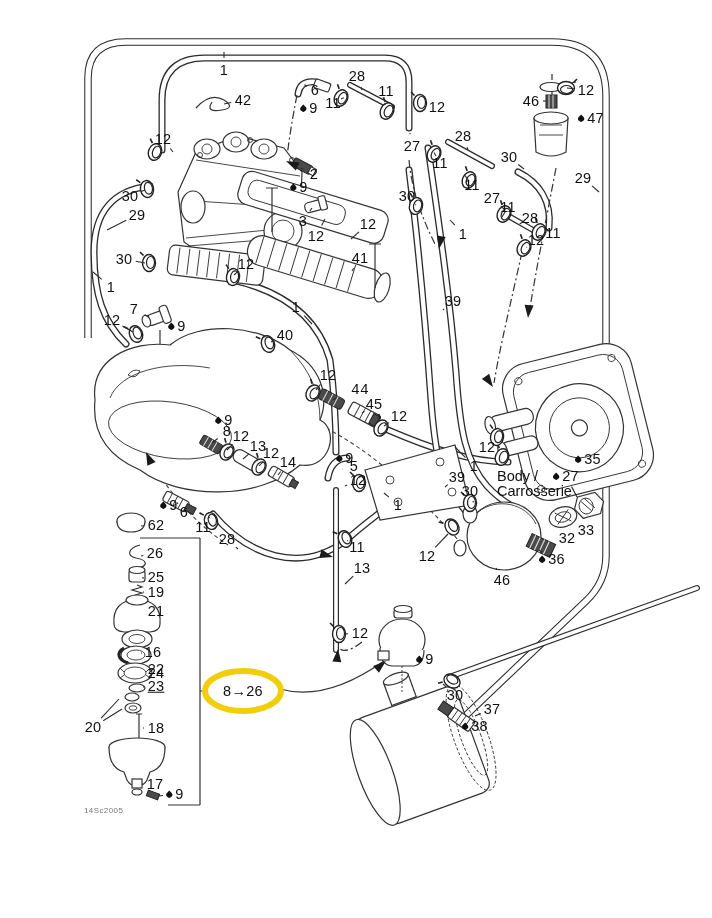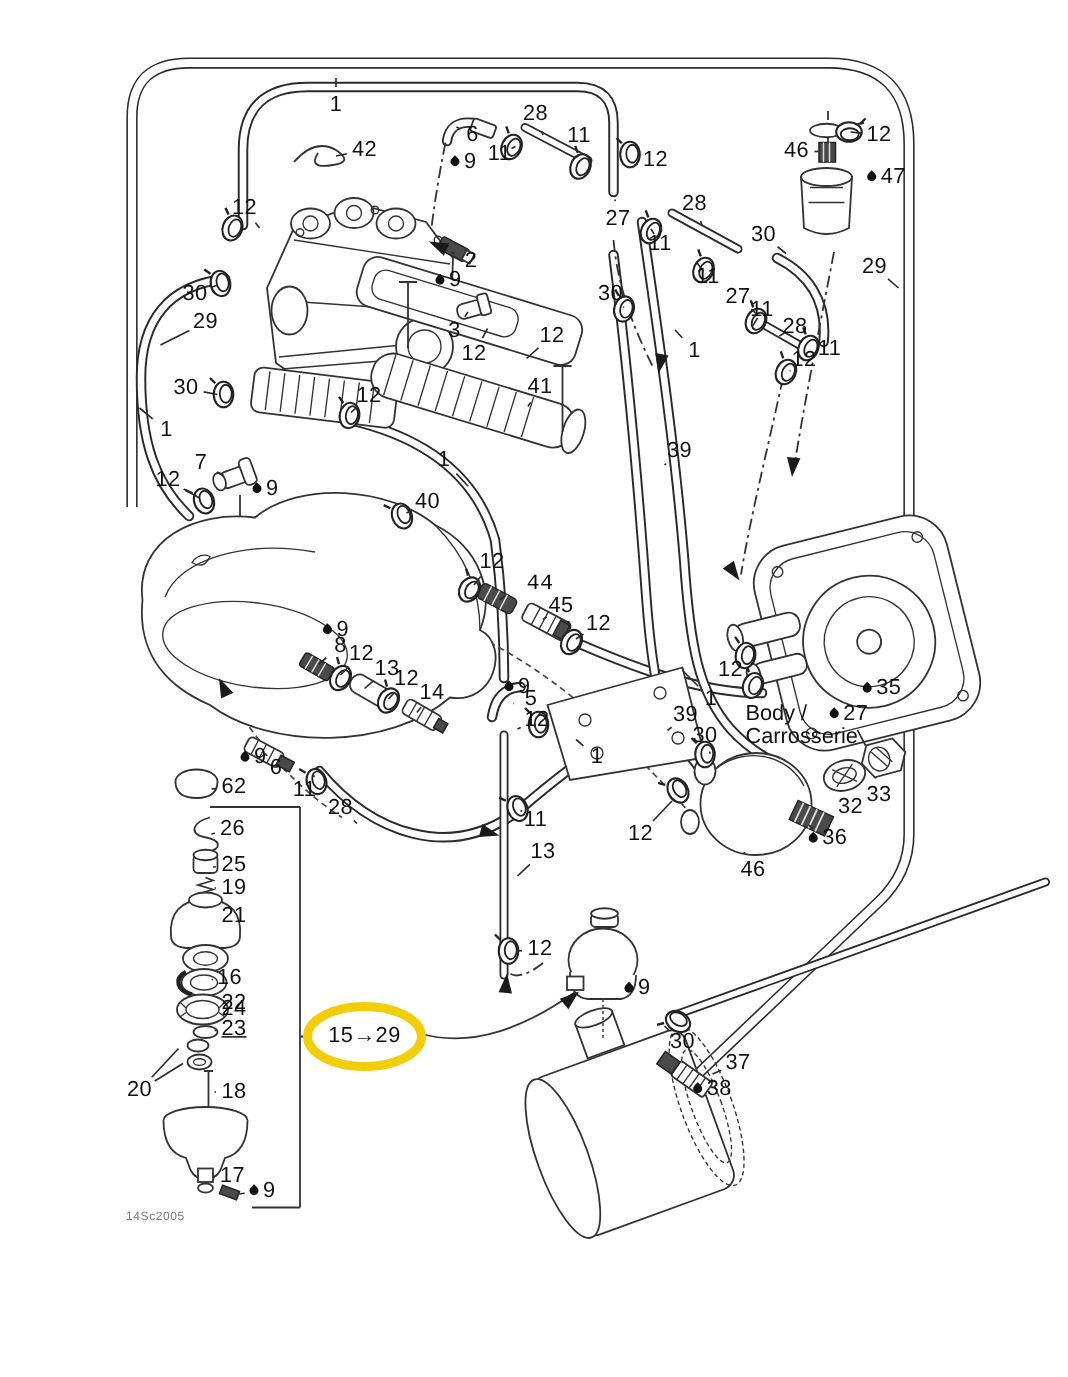--- a/index.html
+++ b/index.html
@@ -522,21 +522,21 @@
       <div class="lbl" style="left: 156px; top: 686px; text-decoration: underline;"><span>23</span></div>
       <div class="lbl" style="left: 93px; top: 727px;"><span>20</span></div>
       <div class="lbl" style="left: 156px; top: 728px;"><span>18</span></div>
       <div class="lbl" style="left: 155px; top: 784px;"><span>17</span></div>
       <div class="lbl" style="left: 175px; top: 794px;"><span class="drop"></span><span>9</span></div>
       <div class="lbl" style="left: 360px; top: 633px;"><span>12</span></div>
       <div class="lbl" style="left: 425px; top: 659px;"><span class="drop"></span><span>9</span></div>
       <div class="lbl" style="left: 455px; top: 695px;"><span>30</span></div>
       <div class="lbl" style="left: 492px; top: 709px;"><span>37</span></div>
       <div class="lbl" style="left: 475px; top: 726px;"><span class="drop"></span><span>38</span></div>
-      <div class="lbl hl" style="left: 243px; top: 691px;"><span>15→29</span></div>
+      <div class="lbl hl" style="left: 243px; top: 691px;"><span>8→26</span></div>
     </div>
 
 <div class="body-callout">
   <div>Body /</div>
   <div>Carrosserie</div>
 </div>
 
 <div class="watermark">14Sc2005</div>
 
 </div>

